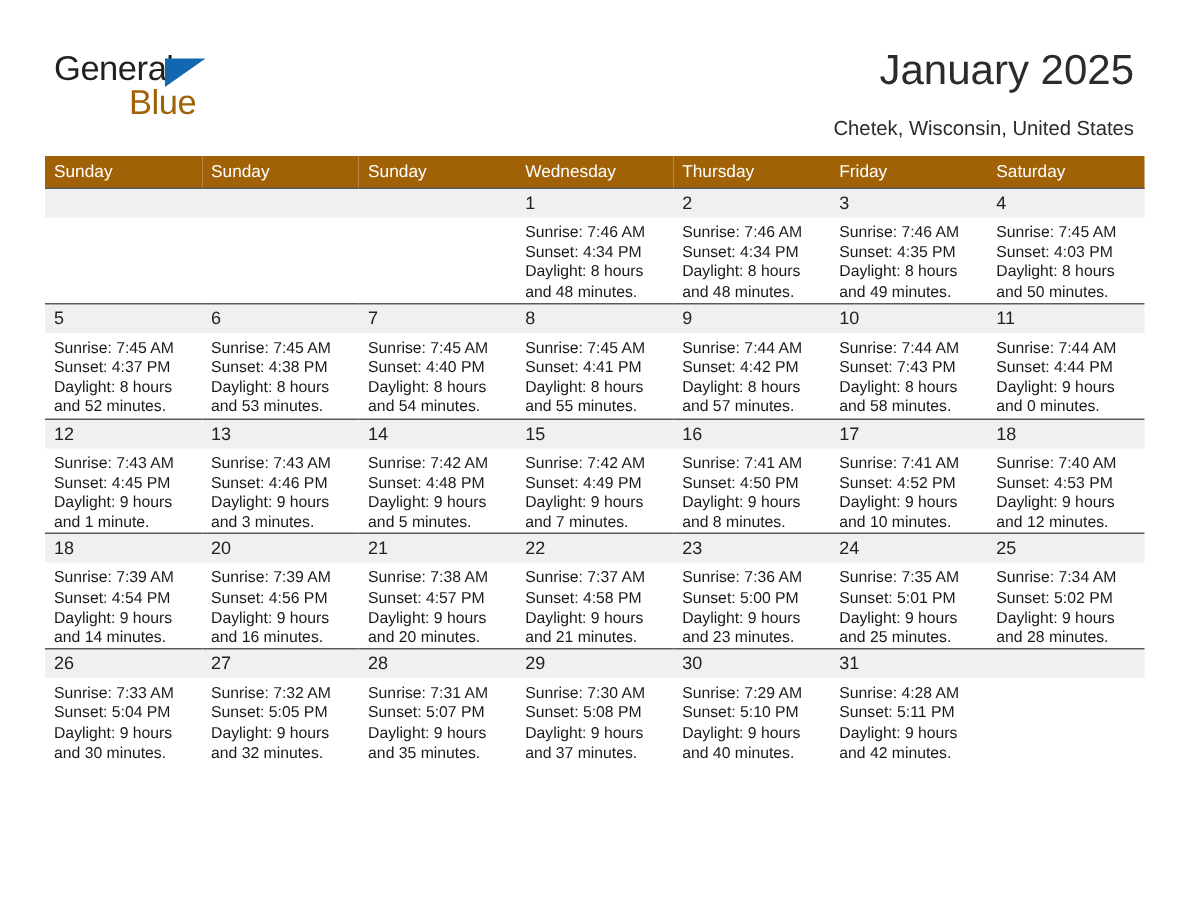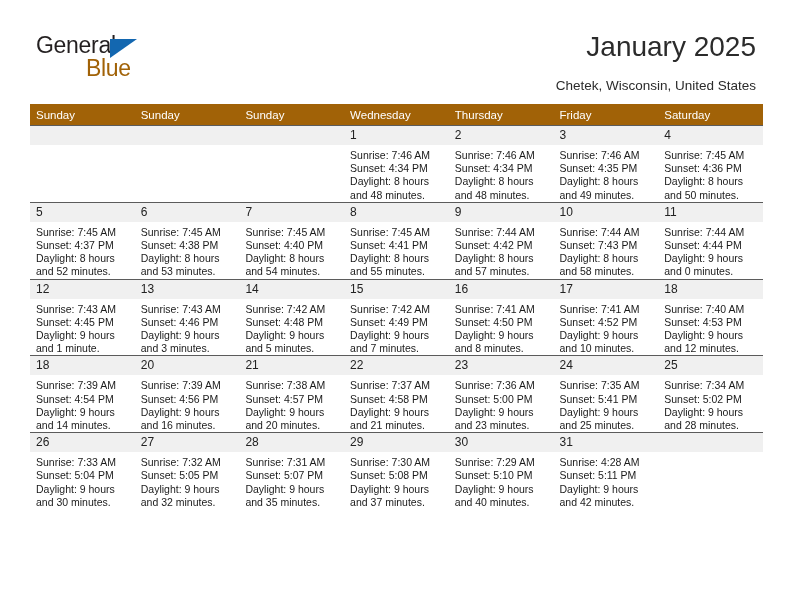--- a/index.html
+++ b/index.html
@@ -195,21 +195,21 @@
               <div>Sunrise: 7:46 AM</div>
               <div>Sunset: 4:35 PM</div>
               <div>Daylight: 8 hours</div>
               <div>and 49 minutes.</div>
             </div>
           </td>
           <td>
             <div class="daynum">4</div>
             <div class="info">
               <div>Sunrise: 7:45 AM</div>
-              <div>Sunset: 4:36 PM</div>
+              <div>Sunset: 4:03 PM</div>
               <div>Daylight: 8 hours</div>
               <div>and 50 minutes.</div>
             </div>
           </td>
         </tr>
         <tr>
           <td>
             <div class="daynum">5</div>
             <div class="info">
               <div>Sunrise: 7:45 AM</div>
@@ -381,21 +381,21 @@
               <div>Sunrise: 7:36 AM</div>
               <div>Sunset: 5:00 PM</div>
               <div>Daylight: 9 hours</div>
               <div>and 23 minutes.</div>
             </div>
           </td>
           <td>
             <div class="daynum">24</div>
             <div class="info">
               <div>Sunrise: 7:35 AM</div>
-              <div>Sunset: 5:41 PM</div>
+              <div>Sunset: 5:01 PM</div>
               <div>Daylight: 9 hours</div>
               <div>and 25 minutes.</div>
             </div>
           </td>
           <td>
             <div class="daynum">25</div>
             <div class="info">
               <div>Sunrise: 7:34 AM</div>
               <div>Sunset: 5:02 PM</div>
               <div>Daylight: 9 hours</div>

